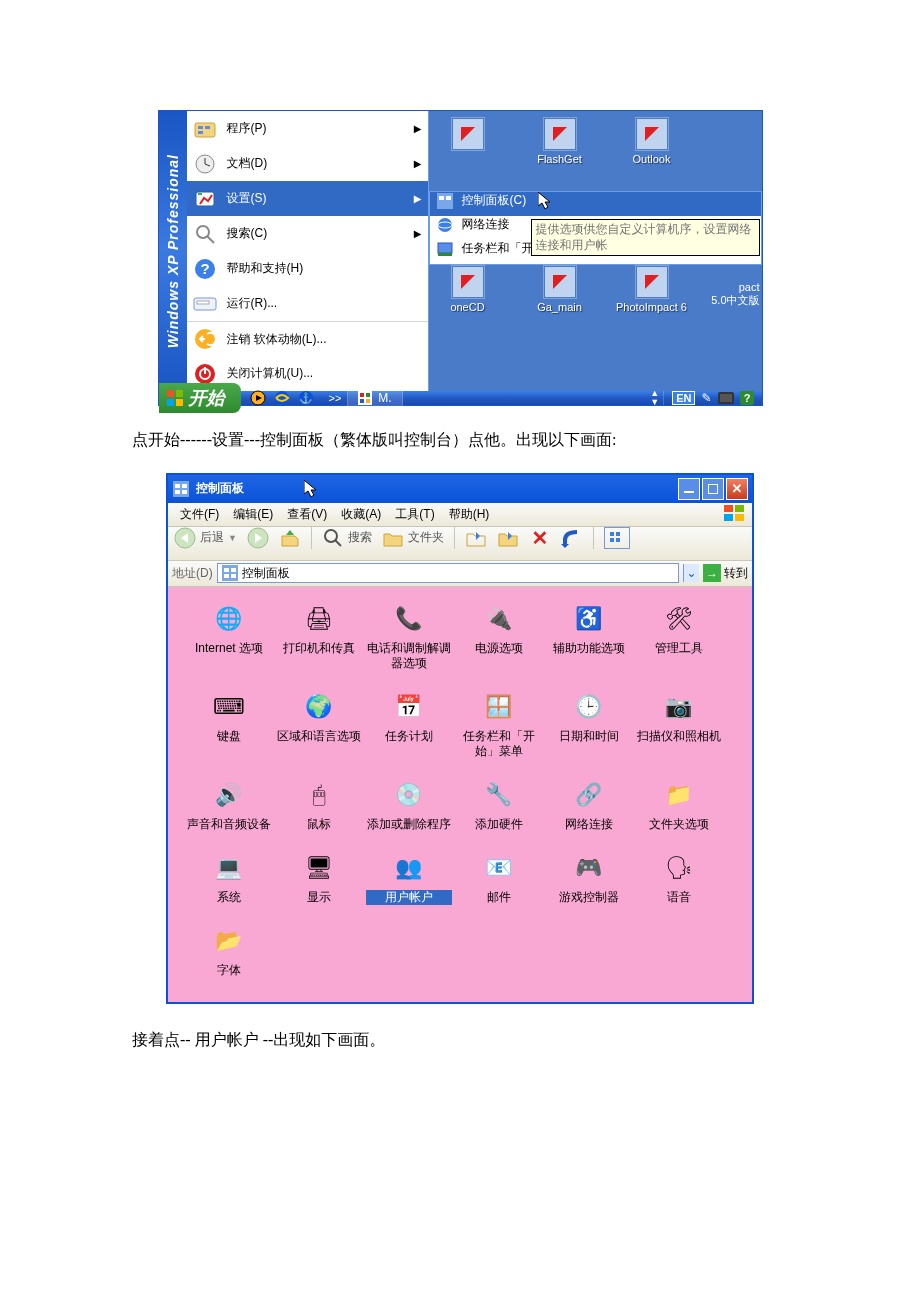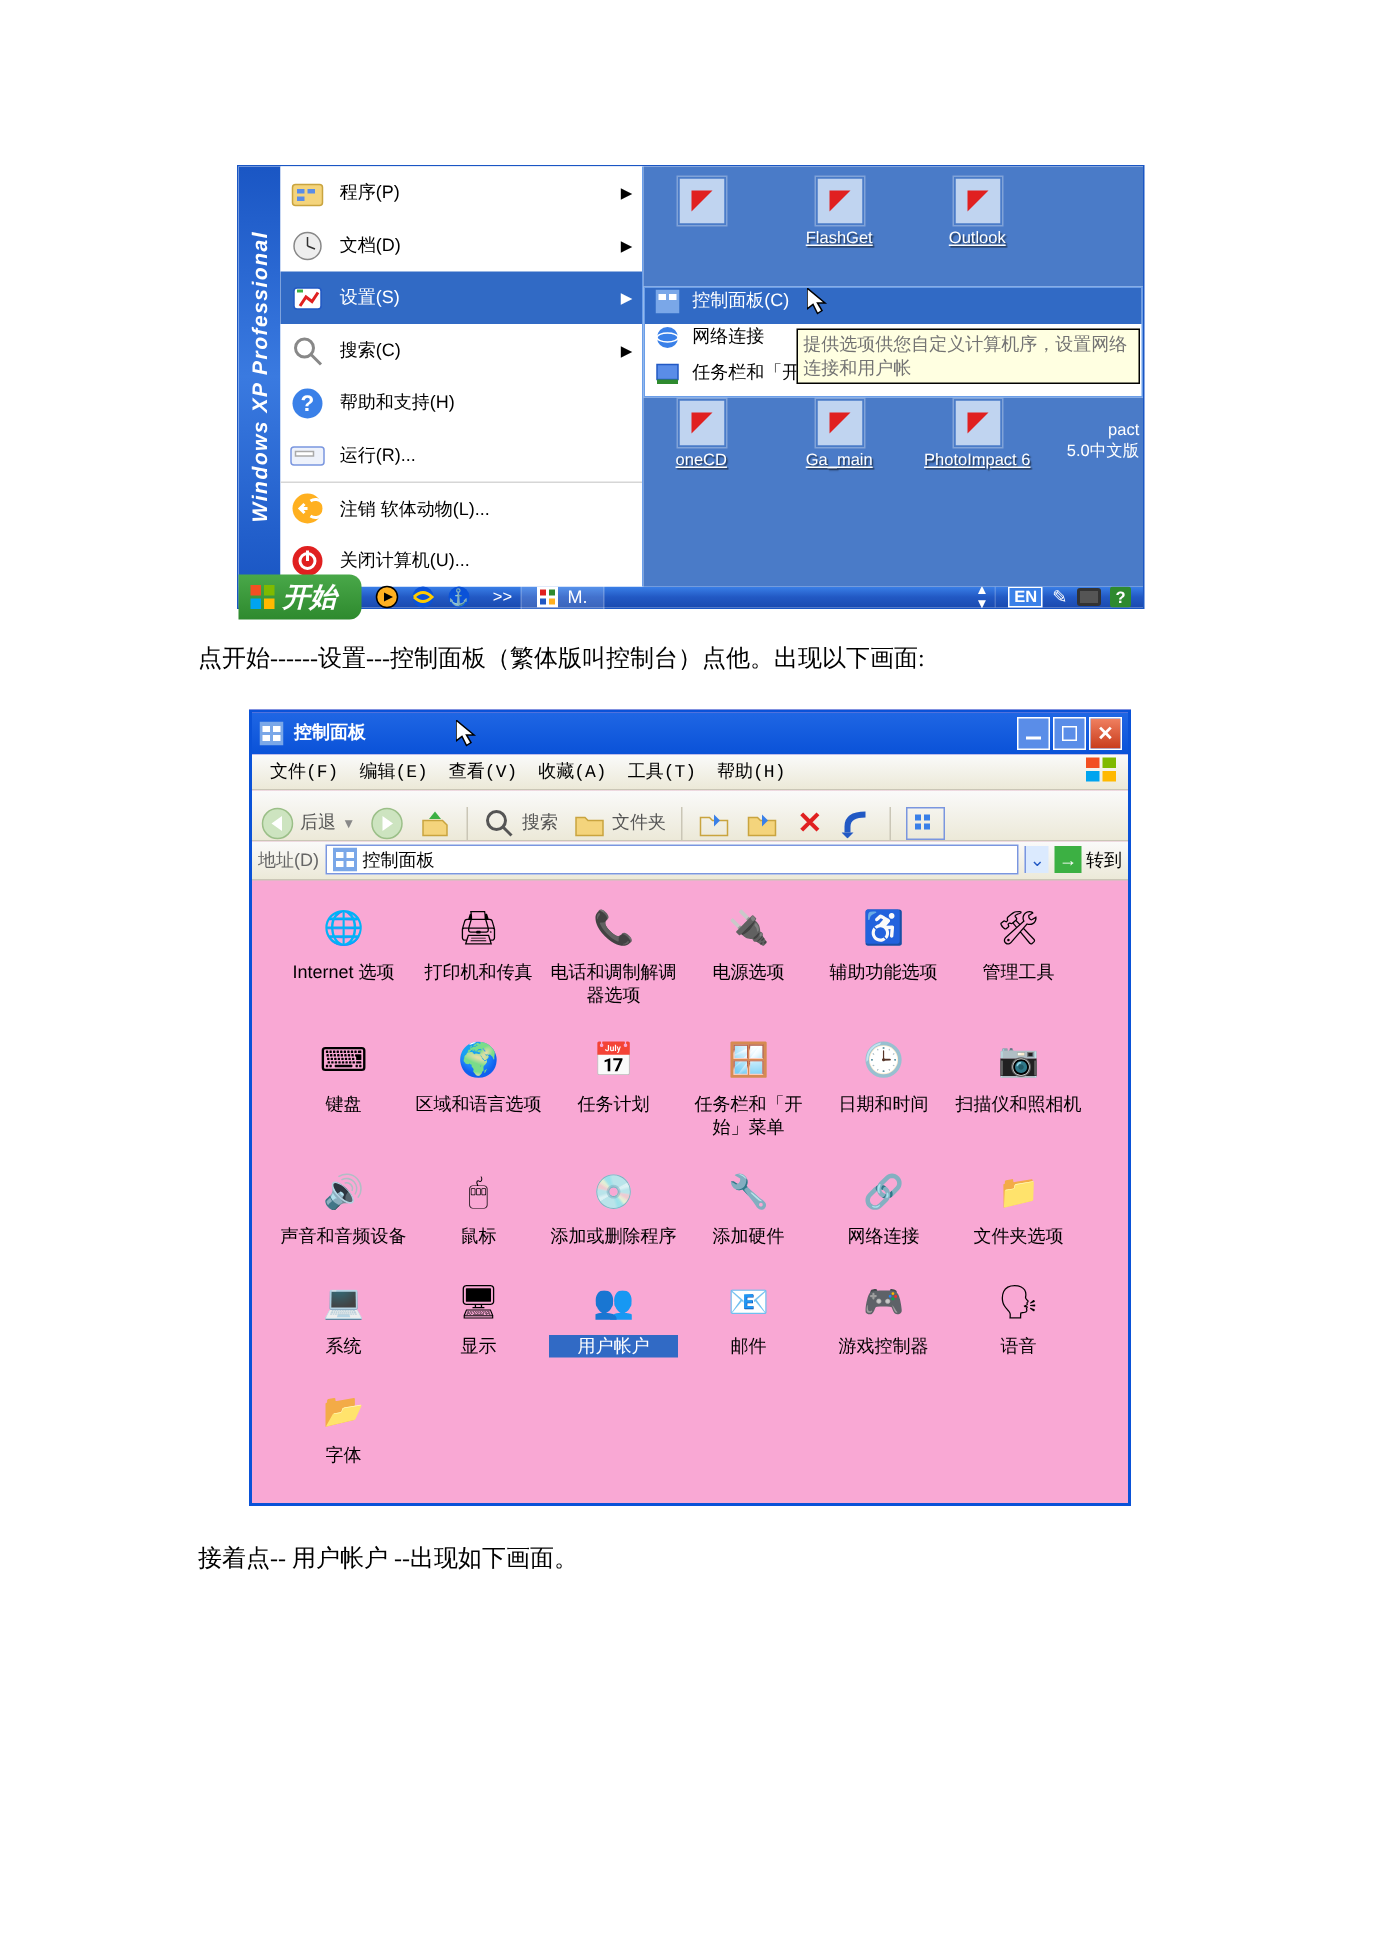--- a/index.html
+++ b/index.html
@@ -16,21 +16,21 @@
   .sm-item .ico { width: 24px; height: 24px; display: inline-flex; align-items: center; justify-content: center; }
   .sm-item .lbl { flex: 1; }
   .sm-item .arrow { font-size: 10px; color: #000; }
   .sm-item.selected .arrow { color: #fff; }
   .sm-item.sep-above { border-top: 1px solid #d6d6d6; }
 
   .sm-desktop { flex: 1; background: #4a7bc8; position: relative; color: #fff; }
   .desk-row { display: flex; padding: 6px 2px 0; gap: 18px; }
   .desk-ico { width: 74px; text-align: center; }
   .desk-ico .glyph { width: 34px; height: 34px; margin: 0 auto 2px; display: flex; align-items: center; justify-content: center; border: 1px solid rgba(255,255,255,.3); }
-  .desk-ico .cap { font-size: 11px; text-shadow: 1px 1px 1px rgba(0,0,0,.6); text-decoration: underline; }
+  .desk-ico .cap { font-size: 11px; text-shadow: 1px 1px 1px rgba(0,0,0,.6); }
 
   .sub-menu { position: absolute; top: 80px; left: 0; right: 0; background: #fff; color: #000; border: 1px solid #6b9ee8; }
   .sub-item { display: flex; align-items: flex-start; height: 24px; padding: 0 6px; gap: 8px; }
   .sub-item .sico { width: 18px; height: 18px; display: inline-flex; align-items: center; justify-content: center; }
   .sub-item.sel { background: #316ac5; color: #fff; }
   .tooltip { position: absolute; top: 108px; left: 102px; right: 2px; background: #ffffe1; border: 1px solid #000; color: #737373; padding: 2px 4px; font-size: 12px; line-height: 1.3; z-index: 5; }
 
   .pact-note { position: absolute; right: 2px; top: 170px; font-size: 11px; text-align: right; }
 
   .taskbar { height: 14px; background: linear-gradient(180deg,#3a80e8 0%,#2259c4 50%,#1a4ab0 100%); display: flex; align-items: center; color: #fff; font-family: Tahoma, sans-serif; }
@@ -54,28 +54,28 @@
 
   
   .cpwin { width: 588px; margin: 18px auto 22px; border: 2px solid #0a52d8; font-family: Tahoma, "SimSun", sans-serif; font-size: 12px; background:#f9a8d4; color:#000; }
   .titlebar { height:28px; background: linear-gradient(180deg,#1f66e4 0%,#0a52d8 100%); display:flex; align-items:center; color:#fff; padding:0 4px; font-weight:bold; }
   .titlebar .cpico { width:18px;height:18px;display:inline-flex;align-items:center;justify-content:center;margin-right:6px; }
   .titlebar .spacer { flex:1; }
   .winbtn { width:22px;height:22px;margin-left:2px;border:1px solid #fff;display:inline-flex;align-items:center;justify-content:center;background:#5a8de8;font-weight:bold;font-size:13px;color:#fff; }
   .winbtn.close { background: linear-gradient(180deg,#f08060,#c83c1c); }
 
   .menubar { height:24px; background: linear-gradient(180deg,#fafafa,#ece9d8); border-bottom:1px solid #cac6b6; display:flex; align-items:center; padding:0 6px; gap:2px; }
-  .menubar .mitem { padding:2px 6px;font-family:Liberation Mono, monospace; }
+  .menubar .mitem { padding:2px 6px; }
   .menubar .winflag { margin-left:auto; width:22px;height:18px; background:
       linear-gradient(#f25022,#f25022) 0 0/9px 7px no-repeat,
       linear-gradient(#7fba00,#7fba00) 11px 0/9px 7px no-repeat,
       linear-gradient(#00a4ef,#00a4ef) 0 9px/9px 7px no-repeat,
       linear-gradient(#ffb900,#ffb900) 11px 9px/9px 7px no-repeat; }
 
-  .toolbar { height:34px; background: linear-gradient(180deg,#fafafa,#ece9d8); border-bottom:1px solid #cac6b6; display:flex; align-items:flex-end; padding:0 6px; gap:10px; }
+  .toolbar { height:34px; background: linear-gradient(180deg,#fafafa,#ece9d8); border-bottom:1px solid #cac6b6; display:flex; align-items:flex-start; padding:0 6px; gap:10px; }
   .tb-item { display:flex; align-items:center; gap:4px; color:#555; }
   .tb-sep { width:1px; height:22px; background:#cac6b6; }
   .tb-ico { width:22px;height:22px;display:inline-flex;align-items:center;justify-content:center; }
   .tb-red { color:#e02020; font-size:20px; font-weight:bold; }
   .tb-blue { color:#2259c4; font-size:20px; font-weight:bold; }
   .views { border:1px solid #7a96df; width:26px;height:22px; display:flex;align-items:center;justify-content:center; }
 
   .addrbar { height:26px; background: linear-gradient(180deg,#fafafa,#ece9d8); border-bottom:1px solid #cac6b6; display:flex; align-items:center; padding:0 4px; gap:4px; }
   .addrbar .alabel { color:#666; }
   .addrbar .afield { flex:1; height:20px; border:1px solid #7a96df; background:#fff; display:flex; align-items:center; padding:0 4px; gap:4px; }

